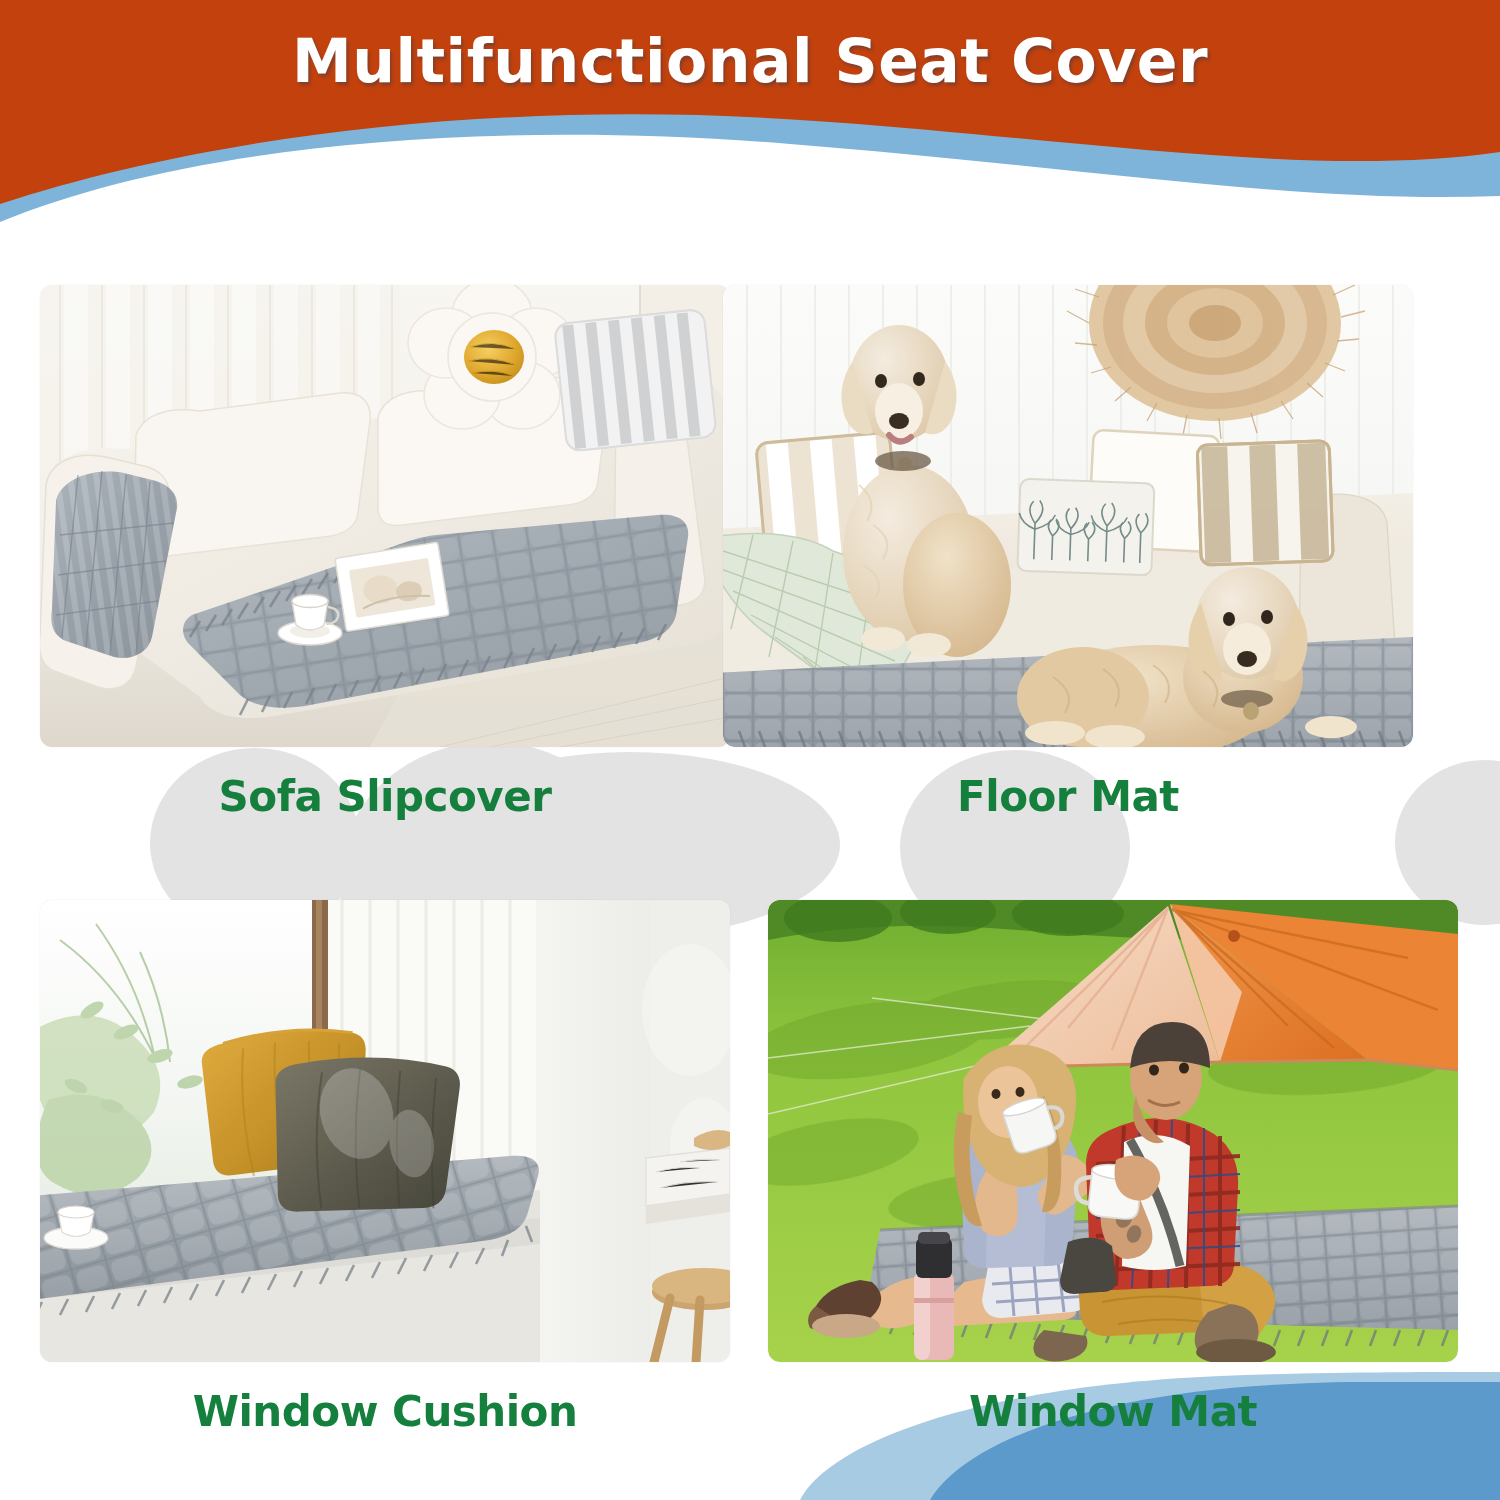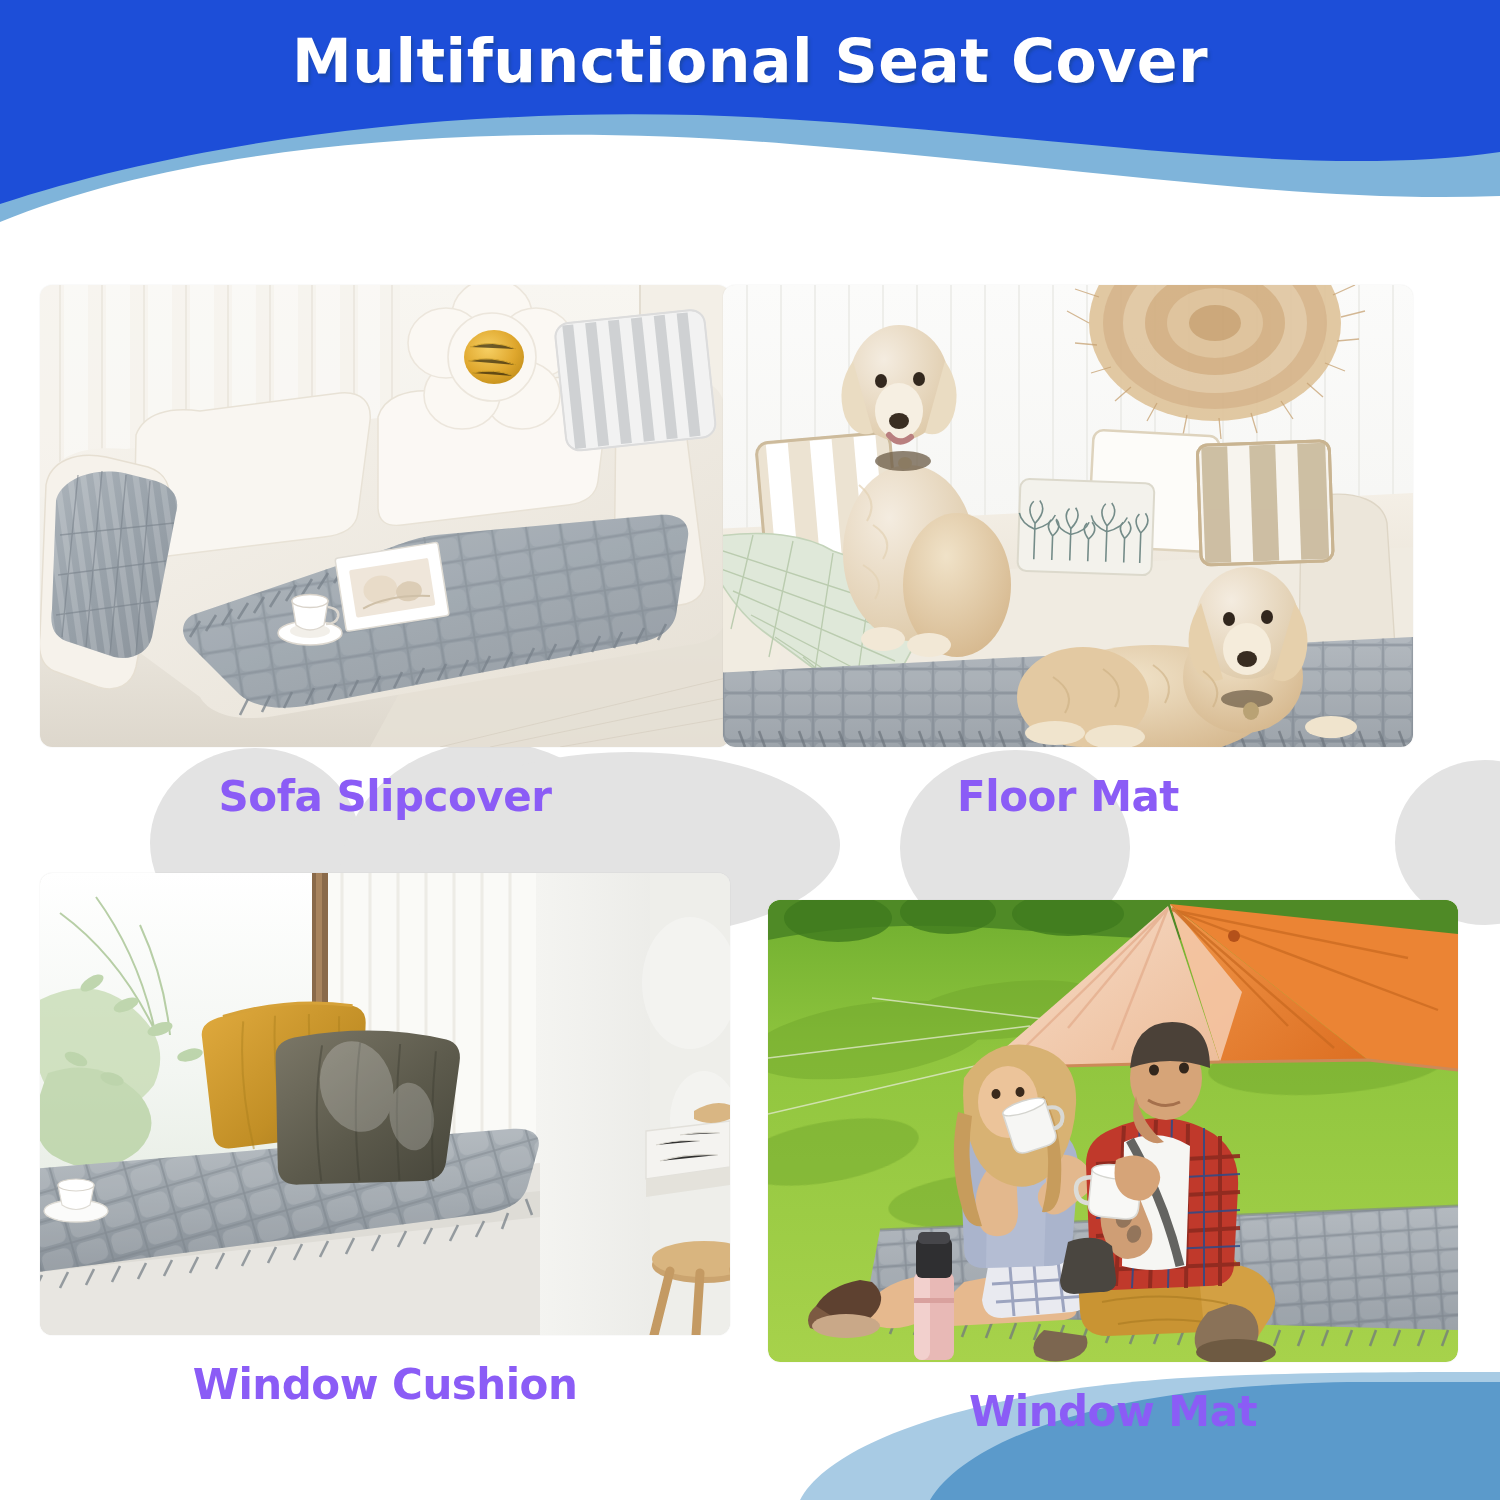--- a/index.html
+++ b/index.html
@@ -7,21 +7,21 @@
   body {
     font-family:"Liberation Sans", sans-serif;
     background:#ffffff;
     position:relative;
     overflow:hidden;
   }
 
   
   .header {
     position:absolute; left:0; top:0; width:1500px; height:232px;
-    background:#1d4ed8;
+    background:#c2410c;
     overflow:hidden;
   }
   .header-wave-light {
     position:absolute; left:0; bottom:-10px; width:1500px; height:150px;
   }
   .header-wave-white {
     position:absolute; left:0; bottom:-2px; width:1500px; height:130px;
   }
   .title {
     position:absolute; left:0; top:26px; width:1500px;
@@ -59,28 +59,28 @@
     overflow:hidden;
     background:#f2f2f0;
     box-shadow:0 0 0 1px rgba(0,0,0,0.02);
   }
   .cell .caption {
     position:absolute;
     width:100%;
     text-align:center;
     font-size:42px;
     font-weight:bold;
-    color:#8b5cf6;
+    color:#15803d;
     font-family:"DejaVu Sans", sans-serif;
     letter-spacing:-0.5px;
   }
 
   .c1 { left:40px;  top:285px;  width:690px; height:560px; }
   .c2 { left:723px; top:285px;  width:690px; height:560px; }
-  .c3 { left:40px;  top:873px;  width:690px; height:560px; }
+  .c3 { left:40px;  top:900px;  width:690px; height:560px; }
   .c4 { left:768px; top:900px;  width:690px; height:560px; }
   .c1 .photo, .c2 .photo, .c3 .photo, .c4 .photo { width:690px; height:462px; }
   .c1 .caption, .c2 .caption, .c3 .caption, .c4 .caption { top:487px; }
 
   svg { display:block; }
 </style>
 </head>
 <body>
 
 <div class="header">

